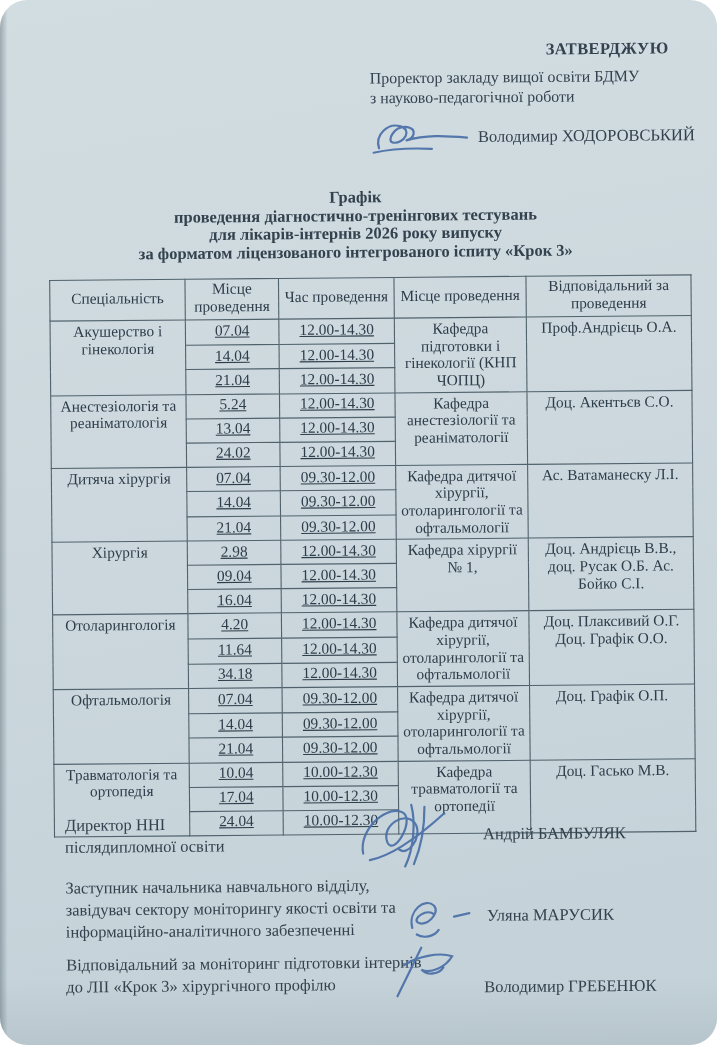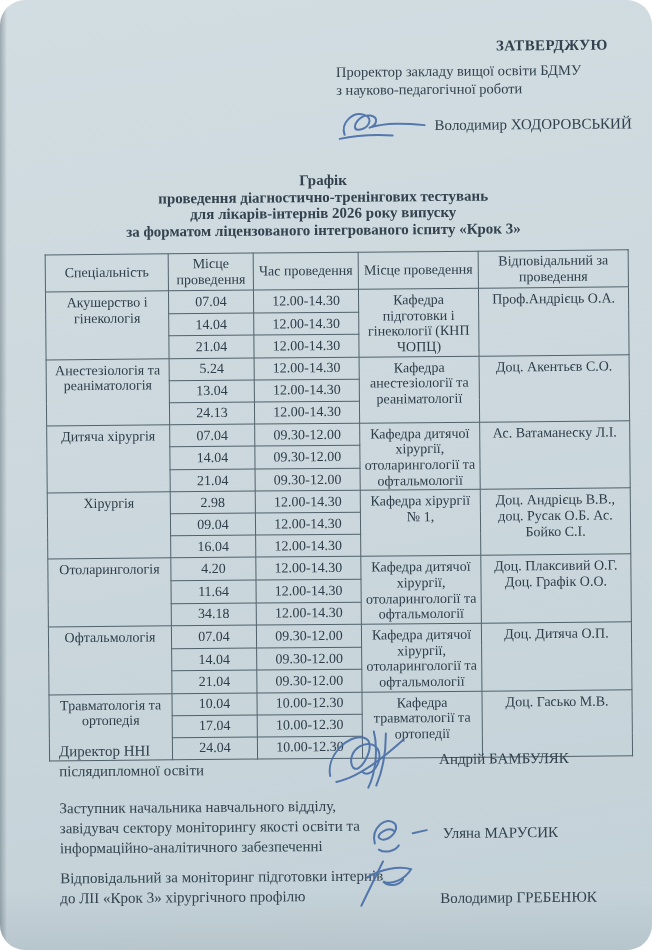--- a/index.html
+++ b/index.html
@@ -21,21 +21,21 @@
   .appr-name{margin-left:6px;font-size:15px;white-space:nowrap;}
   
   .title{position:absolute;top:172px;left:0;width:652px;text-align:center;
          font-weight:bold;font-size:15px;line-height:1.1;}
   
   table{position:absolute;top:252px;left:47px;width:583px;border-collapse:collapse;
         font-size:14px;color:#2e3d4a;table-layout:fixed;}
   th,td{border:1.5px solid #51626c;padding:1px 4px;line-height:1.12;}
   th{font-weight:normal;height:34px;vertical-align:middle;text-align:center;}
   td{height:19px;text-align:center;}
-  .c-date,.c-time{vertical-align:middle;}
+  .c-date,.c-time{vertical-align:middle;text-decoration:underline;}
   .c-spec,.c-place,.c-resp{vertical-align:top;padding-top:3px;}
   
   .f-pos{position:absolute;left:57px;font-size:15px;line-height:1.32;}
   .f-name{position:absolute;font-size:15px;white-space:nowrap;}
   .sig{position:absolute;}
   svg.sigline{stroke:#4a6fa8;stroke-width:2;fill:none;stroke-linecap:round;opacity:.92;}
 </style>
 </head>
 <body>
 
@@ -100,21 +100,21 @@
         <td class="c-date">5.24</td>
         <td class="c-time">12.00-14.30</td>
         <td class="c-place" rowspan="3">Кафедра анестезіології та реаніматології</td>
         <td class="c-resp" rowspan="3">Доц. Акентьєв С.О.</td>
       </tr>
       <tr>
         <td class="c-date">13.04</td>
         <td class="c-time">12.00-14.30</td>
       </tr>
       <tr>
-        <td class="c-date">24.13</td>
+        <td class="c-date">24.02</td>
         <td class="c-time">12.00-14.30</td>
       </tr>
 
       <tr>
         <td class="c-spec" rowspan="3">Дитяча хірургія</td>
         <td class="c-date">07.04</td>
         <td class="c-time">09.30-12.00</td>
         <td class="c-place" rowspan="3">Кафедра дитячої хірургії, отоларингології та офтальмології</td>
         <td class="c-resp" rowspan="3">Ас. Ватаманеску Л.І.</td>
       </tr>
@@ -157,21 +157,21 @@
       <tr>
         <td class="c-date">34.18</td>
         <td class="c-time">12.00-14.30</td>
       </tr>
 
       <tr>
         <td class="c-spec" rowspan="3">Офтальмологія</td>
         <td class="c-date">07.04</td>
         <td class="c-time">09.30-12.00</td>
         <td class="c-place" rowspan="3">Кафедра дитячої хірургії, отоларингології та офтальмології</td>
-        <td class="c-resp" rowspan="3">Доц. Дитяча О.П.</td>
+        <td class="c-resp" rowspan="3">Доц. Графік О.П.</td>
       </tr>
       <tr>
         <td class="c-date">14.04</td>
         <td class="c-time">09.30-12.00</td>
       </tr>
       <tr>
         <td class="c-date">21.04</td>
         <td class="c-time">09.30-12.00</td>
       </tr>
 

